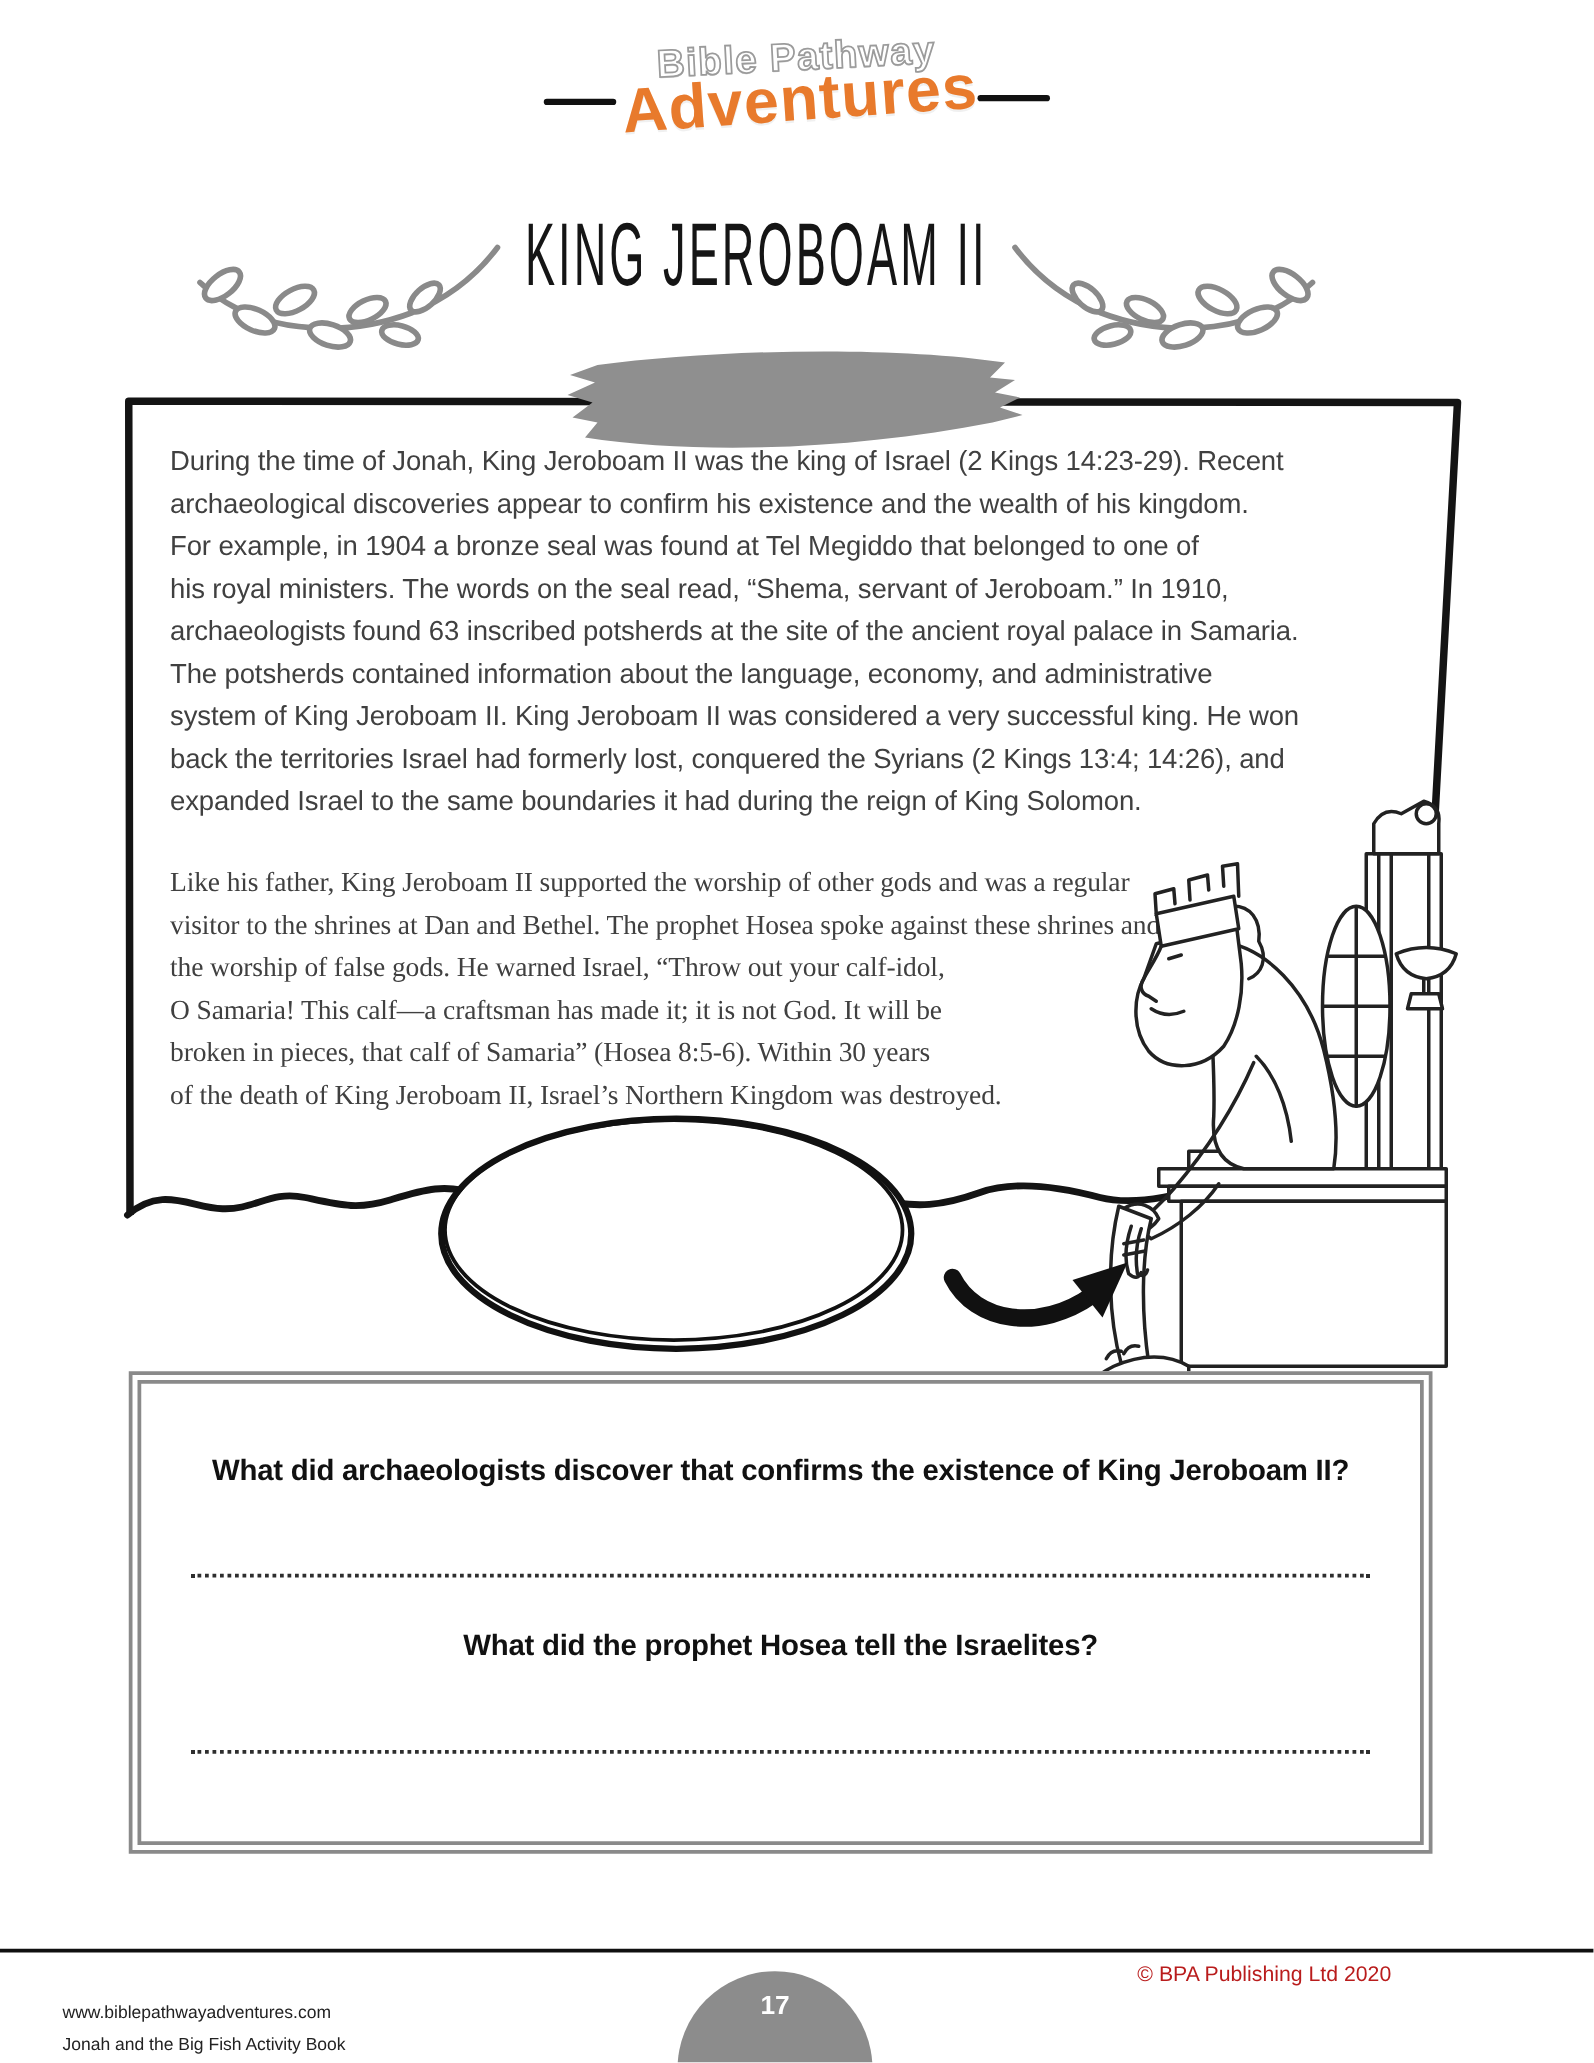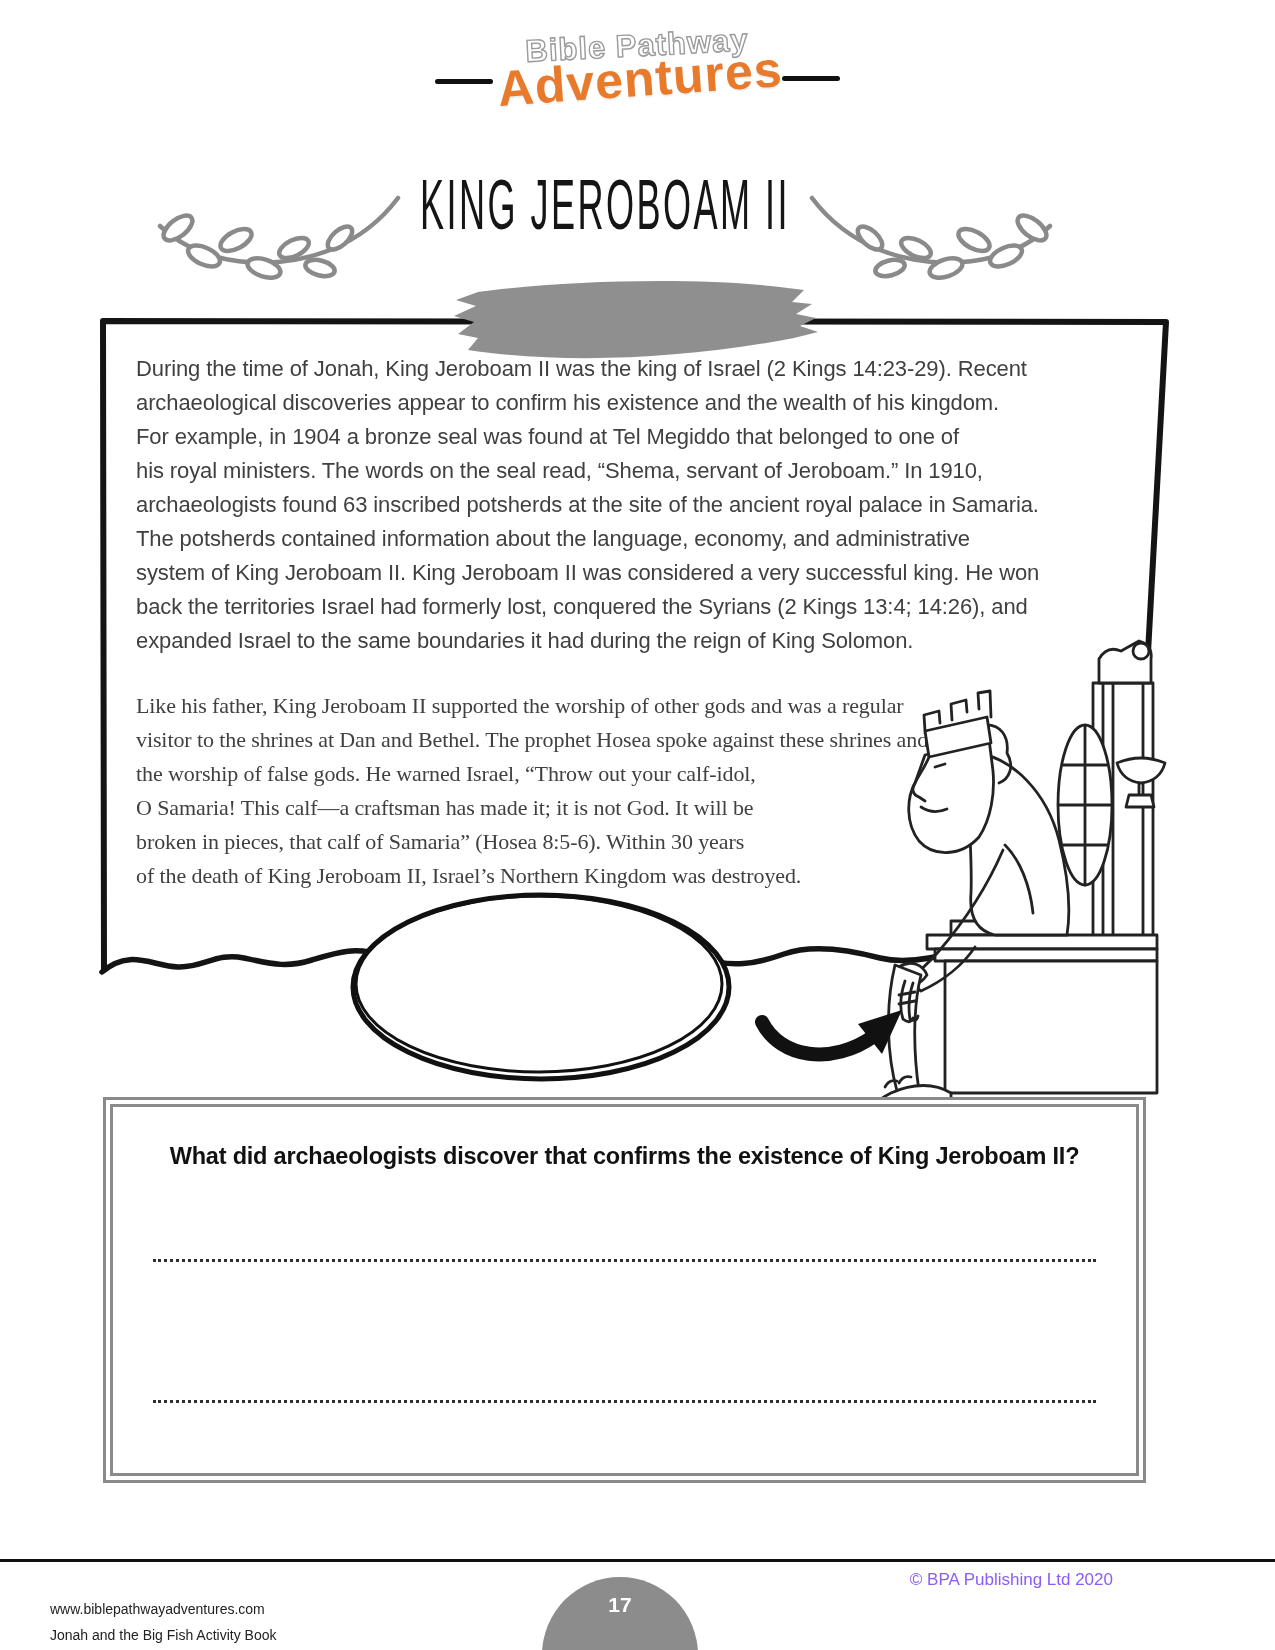--- a/index.html
+++ b/index.html
@@ -60,29 +60,29 @@
   
   .qbox {
     position:absolute; left:103px; top:1097px; width:1043px; height:386px;
     border:3px solid #8a8a8a; padding:4px; background:#fff;
   }
   .qbox-inner { width:100%; height:100%; border:3px solid #8a8a8a; position:relative; }
   .question {
     position:absolute; left:0; right:0; text-align:center;
     font-weight:bold; font-size:23.5px; letter-spacing:-0.2px; color:#111;
   }
-  .question.q1 { top:36px; }
+  .question.q1 { top:56px; }
   .question.q2 { top:196px; }
   .answer-line { position:absolute; left:40px; right:40px; border-bottom:3px dotted #2e2e2e; }
   .answer-line.a1 { top:152px; }
   .answer-line.a2 { top:293px; }
   
   .footer-rule { position:absolute; left:0; top:1559px; width:1275px; height:3px; background:#101010; }
   .footer-left { position:absolute; left:50px; top:1570px; font-size:14px; line-height:26px; color:#222;margin-top:26px; }
-  .footer-right { position:absolute; right:162px; top:1570px; font-size:17px; color:#8b5cf6; }
+  .footer-right { position:absolute; right:162px; top:1570px; font-size:17px; color:#b91c1c; }
   .page-badge {
     position:absolute; left:542px; top:1577px; width:156px; height:156px;
     border-radius:50%; background:#8C8C8C;
   }
   .page-number {
     position:absolute; left:0; right:0; top:16px; text-align:center;
     color:#ffffff; font-weight:bold; font-size:21px;
   }
 </style>
 </head>
@@ -207,20 +207,21 @@
   </svg>
   <svg class="arrow-svg" viewBox="0 0 165 85">
     <path d="M10 30 C 28 66, 80 74, 122 44" fill="none" stroke="#111" stroke-width="14" stroke-linecap="round"></path>
     <polygon points="150,18 106,32 130,62" fill="#111"></polygon>
   </svg>
 
   <div class="qbox">
     <div class="qbox-inner">
       <div class="question q1">What did archaeologists discover that confirms the existence of King Jeroboam II?</div>
       <div class="answer-line a1"></div>
+      <div class="question q2">What did the prophet Hosea tell the Israelites?</div>
       <div class="answer-line a2"></div>
     </div>
   </div>
 
   <div class="footer-rule"></div>
   <div class="footer-left">
     <div>www.biblepathwayadventures.com</div>
     <div>Jonah and the Big Fish Activity Book</div>
   </div>
   <div class="footer-right">© BPA Publishing Ltd 2020</div>

